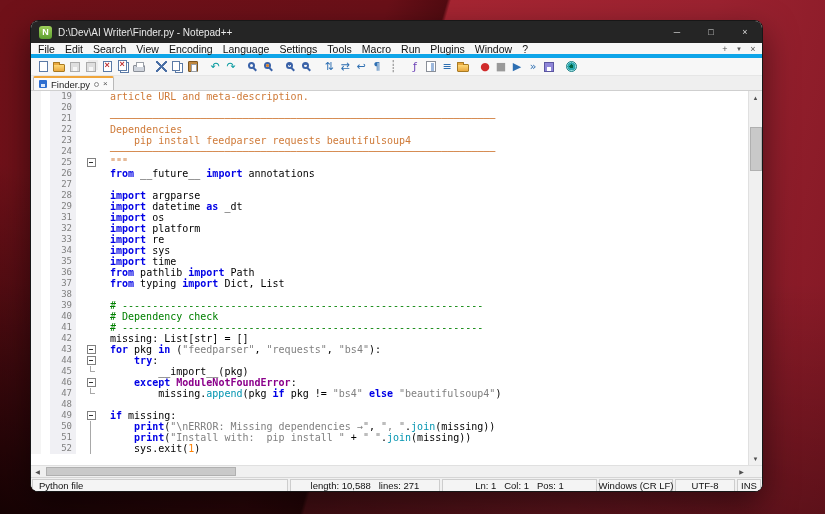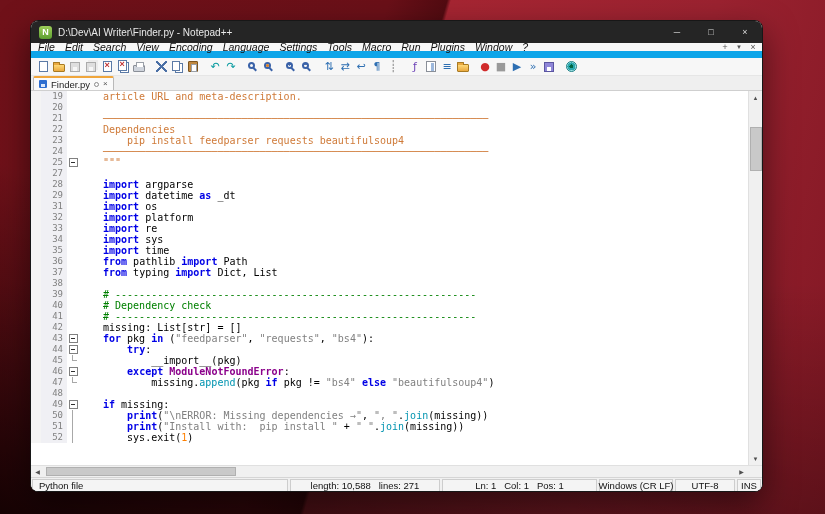--- a/index.html
+++ b/index.html
@@ -20,21 +20,21 @@
   
   .titlebar { height:22px; background:#252525; display:flex; align-items:center; flex:none; }
   .app-icon { width:13px; height:13px; margin:0 6px 0 8px; border-radius:3px;
     background:linear-gradient(#9ed05a,#5d9e2f); color:#fff; font-size:9px; font-weight:bold;
     display:flex; align-items:center; justify-content:center; flex:none; }
   .title-text { color:#e9e9e9; font-size:10px; white-space:nowrap; flex:1; }
   .win-controls { display:flex; height:100%; flex:none; }
   .win-btn { width:34px; height:100%; display:flex; align-items:center; justify-content:center;
     color:#dcdcdc; font-size:9px; cursor:default; }
   
-  .menubar { height:15px; background:#f7f7f7; display:flex; align-items:center; padding:0 2px; flex:none; font-size:10.5px; color:#111; border-bottom:7px solid #0ea5e9;font-style:italic; }
+  .menubar { height:15px; background:#f7f7f7; display:flex; align-items:center; padding:0 2px; flex:none; font-size:10.5px; color:#111; border-bottom:4px solid #0ea5e9; }
   .menu-item { padding:0 5px; height:100%; display:flex; align-items:center; white-space:nowrap; }
   .menubar-spacer { flex:1; }
   .mb-mini { width:14px; height:13px; display:flex; align-items:center; justify-content:center; color:#555; font-size:9px; }
   
   .toolbar { height:18px; background:#f7f7f7; display:flex; align-items:center; padding:0 4px; flex:none; border-bottom:1px solid #e6e6e6; }
   .tbi { width:16px; height:15px; display:flex; align-items:center; justify-content:center; border-radius:2px; flex:none; }
   .tbi .glyph { font-size:11px; line-height:11px; font-family:"DejaVu Sans", sans-serif; }
   .tbsep { width:6px; height:14px; flex:none; }
   .sh { display:inline-block; position:relative; }
   .sh-doc { width:9px; height:11px; background:#fff; border:1px solid #5b7aa6; }
@@ -70,30 +70,30 @@
   .tabbar { height:15px; background:#efefef; display:flex; align-items:flex-end; padding-left:2px; flex:none; border-bottom:1px solid #cfcfcf; }
   .tab { height:14px; background:#fafafa; border:1px solid #b9b9b9; border-bottom:none; border-top:2px solid #f0a63c;
     display:flex; align-items:center; gap:4px; padding:0 5px; font-size:9.5px; color:#222; border-radius:2px 2px 0 0; }
   .tab-disk { width:8px; height:8px; background:#2f6fd0; border-radius:1px; position:relative; flex:none; }
   .tab-disk::after { content:""; position:absolute; left:2px; top:4px; width:4px; height:3px; background:#dce8fa; }
   .tab-pin { width:5px; height:5px; border:1px solid #8a8a8a; border-radius:50%; flex:none; }
   .tab-close { color:#555; font-size:8px; line-height:8px; flex:none; }
   
   .editor { height:374px; background:#fff; display:flex; flex:none; position:relative; overflow:hidden; }
   .code { flex:1; overflow:hidden; font-family:"DejaVu Sans Mono", monospace; font-size:10px; line-height:11px; }
-  .ln { display:flex; height:11px; white-space:pre; }
+  .ln { display:flex; height:11px; white-space:pre;gap:9px; }
   .bm { width:10px; background:#f4f4f4; flex:none; }
   .num { width:26px; background:#f0f0f4; color:#808080; font-size:9px; text-align:right; padding-right:4px; flex:none; }
   .fold { width:13px; background:#ffffff; flex:none; position:relative; }
   .fold.box::before { content:""; position:absolute; left:2px; top:1px; width:7px; height:7px; border:1px solid #808080; background:#fff; }
   .fold.box::after { content:""; position:absolute; left:4px; top:5px; width:4px; height:1px; background:#303030; }
   .fold.line::before { content:""; position:absolute; left:5px; top:0; width:1px; height:11px; background:#a8a8a8; }
   .fold.corner::before { content:""; position:absolute; left:5px; top:0; width:1px; height:6px; background:#a8a8a8; }
   .fold.corner::after { content:""; position:absolute; left:5px; top:5px; width:5px; height:1px; background:#a8a8a8; }
-  .txt { padding-left:3px;margin-left:20px; }
+  .txt { padding-left:3px; }
   .tk-p { color:#000000; }
   .tk-k { color:#0000e6; font-weight:bold; }
   .tk-s { color:#808080; }
   .tk-c { color:#008000; }
   .tk-d { color:#cf7a38; }
   .tk-n { color:#ff8000; }
   .tk-m { color:#0094b0; }
   .tk-t { color:#8b008b; font-weight:bold; }
   
   .vscroll { width:14px; background:#f0f0f0; border-left:1px solid #e0e0e0; display:flex; flex-direction:column; align-items:center; flex:none; }
@@ -267,20 +267,21 @@
 
     <div class="editor">
       <div class="code">
           <div class="ln"><span class="bm"></span><span class="num">19</span><span class="fold"></span><span class="txt"><span class="tk-d">article URL and meta-description.</span></span></div>
           <div class="ln"><span class="bm"></span><span class="num">20</span><span class="fold"></span><span class="txt"></span></div>
           <div class="ln"><span class="bm"></span><span class="num">21</span><span class="fold"></span><span class="txt"><span class="tk-d">────────────────────────────────────────────────────────────────</span></span></div>
           <div class="ln"><span class="bm"></span><span class="num">22</span><span class="fold"></span><span class="txt"><span class="tk-d">Dependencies</span></span></div>
           <div class="ln"><span class="bm"></span><span class="num">23</span><span class="fold"></span><span class="txt"><span class="tk-d">    pip install feedparser requests beautifulsoup4</span></span></div>
           <div class="ln"><span class="bm"></span><span class="num">24</span><span class="fold"></span><span class="txt"><span class="tk-d">────────────────────────────────────────────────────────────────</span></span></div>
           <div class="ln"><span class="bm"></span><span class="num">25</span><span class="fold box"></span><span class="txt"><span class="tk-d">"""</span></span></div>
+          <div class="ln"><span class="bm"></span><span class="num">26</span><span class="fold"></span><span class="txt"><span class="tk-k">from</span><span class="tk-p"> __future__ </span><span class="tk-k">import</span><span class="tk-p"> annotations</span></span></div>
           <div class="ln"><span class="bm"></span><span class="num">27</span><span class="fold"></span><span class="txt"></span></div>
           <div class="ln"><span class="bm"></span><span class="num">28</span><span class="fold"></span><span class="txt"><span class="tk-k">import</span><span class="tk-p"> argparse</span></span></div>
           <div class="ln"><span class="bm"></span><span class="num">29</span><span class="fold"></span><span class="txt"><span class="tk-k">import</span><span class="tk-p"> datetime </span><span class="tk-k">as</span><span class="tk-p"> _dt</span></span></div>
           <div class="ln"><span class="bm"></span><span class="num">31</span><span class="fold"></span><span class="txt"><span class="tk-k">import</span><span class="tk-p"> os</span></span></div>
           <div class="ln"><span class="bm"></span><span class="num">32</span><span class="fold"></span><span class="txt"><span class="tk-k">import</span><span class="tk-p"> platform</span></span></div>
           <div class="ln"><span class="bm"></span><span class="num">33</span><span class="fold"></span><span class="txt"><span class="tk-k">import</span><span class="tk-p"> re</span></span></div>
           <div class="ln"><span class="bm"></span><span class="num">34</span><span class="fold"></span><span class="txt"><span class="tk-k">import</span><span class="tk-p"> sys</span></span></div>
           <div class="ln"><span class="bm"></span><span class="num">35</span><span class="fold"></span><span class="txt"><span class="tk-k">import</span><span class="tk-p"> time</span></span></div>
           <div class="ln"><span class="bm"></span><span class="num">36</span><span class="fold"></span><span class="txt"><span class="tk-k">from</span><span class="tk-p"> pathlib </span><span class="tk-k">import</span><span class="tk-p"> Path</span></span></div>
           <div class="ln"><span class="bm"></span><span class="num">37</span><span class="fold"></span><span class="txt"><span class="tk-k">from</span><span class="tk-p"> typing </span><span class="tk-k">import</span><span class="tk-p"> Dict, List</span></span></div>

